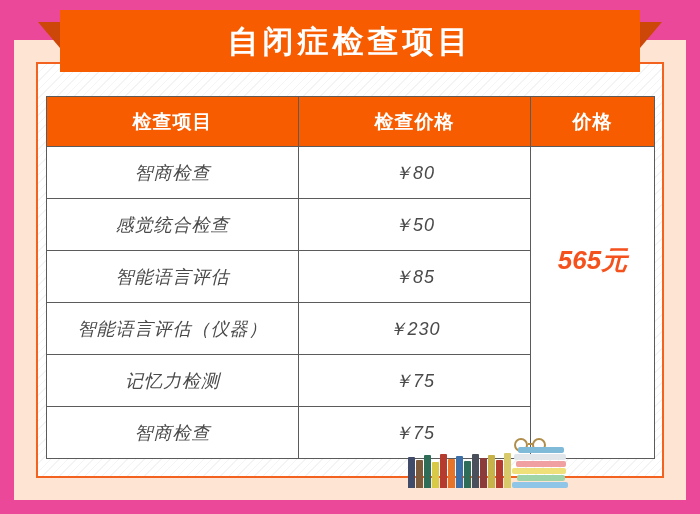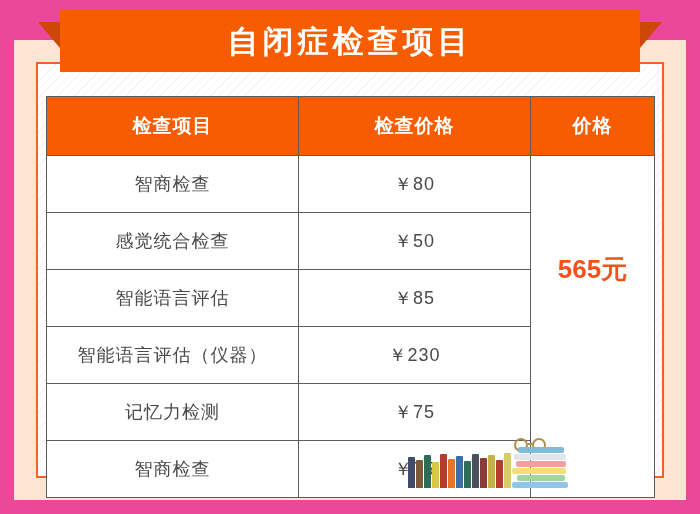--- a/index.html
+++ b/index.html
@@ -78,36 +78,37 @@
     width:608px;height:362px;
     border-collapse:collapse;
     table-layout:fixed;
     background:#ffffff;
   }
   .tbl td,.tbl th{
     border:1px solid #5b5b5b;
     box-sizing:border-box;
     text-align:center;
     vertical-align:middle;
-    padding:16px;
+    padding:0;
   }
   .tbl th{
     background:#f75c00;
     color:#ffffff;
     font-size:19px;
     font-weight:bold;
     letter-spacing:1px;
     height:50px;
   }
   .tbl td{
     color:#4a4a4a;
     font-size:18px;
     font-weight:normal;
     height:52px;
     letter-spacing:1px;
+    font-style:italic;
   }
   .col-item{width:252px;}
   .col-price{width:232px;}
   .col-total{width:124px;margin-left:17px;}
   .cell-total{
     position:relative;
     vertical-align:top;
   }
   .total-text{
     position:absolute;

